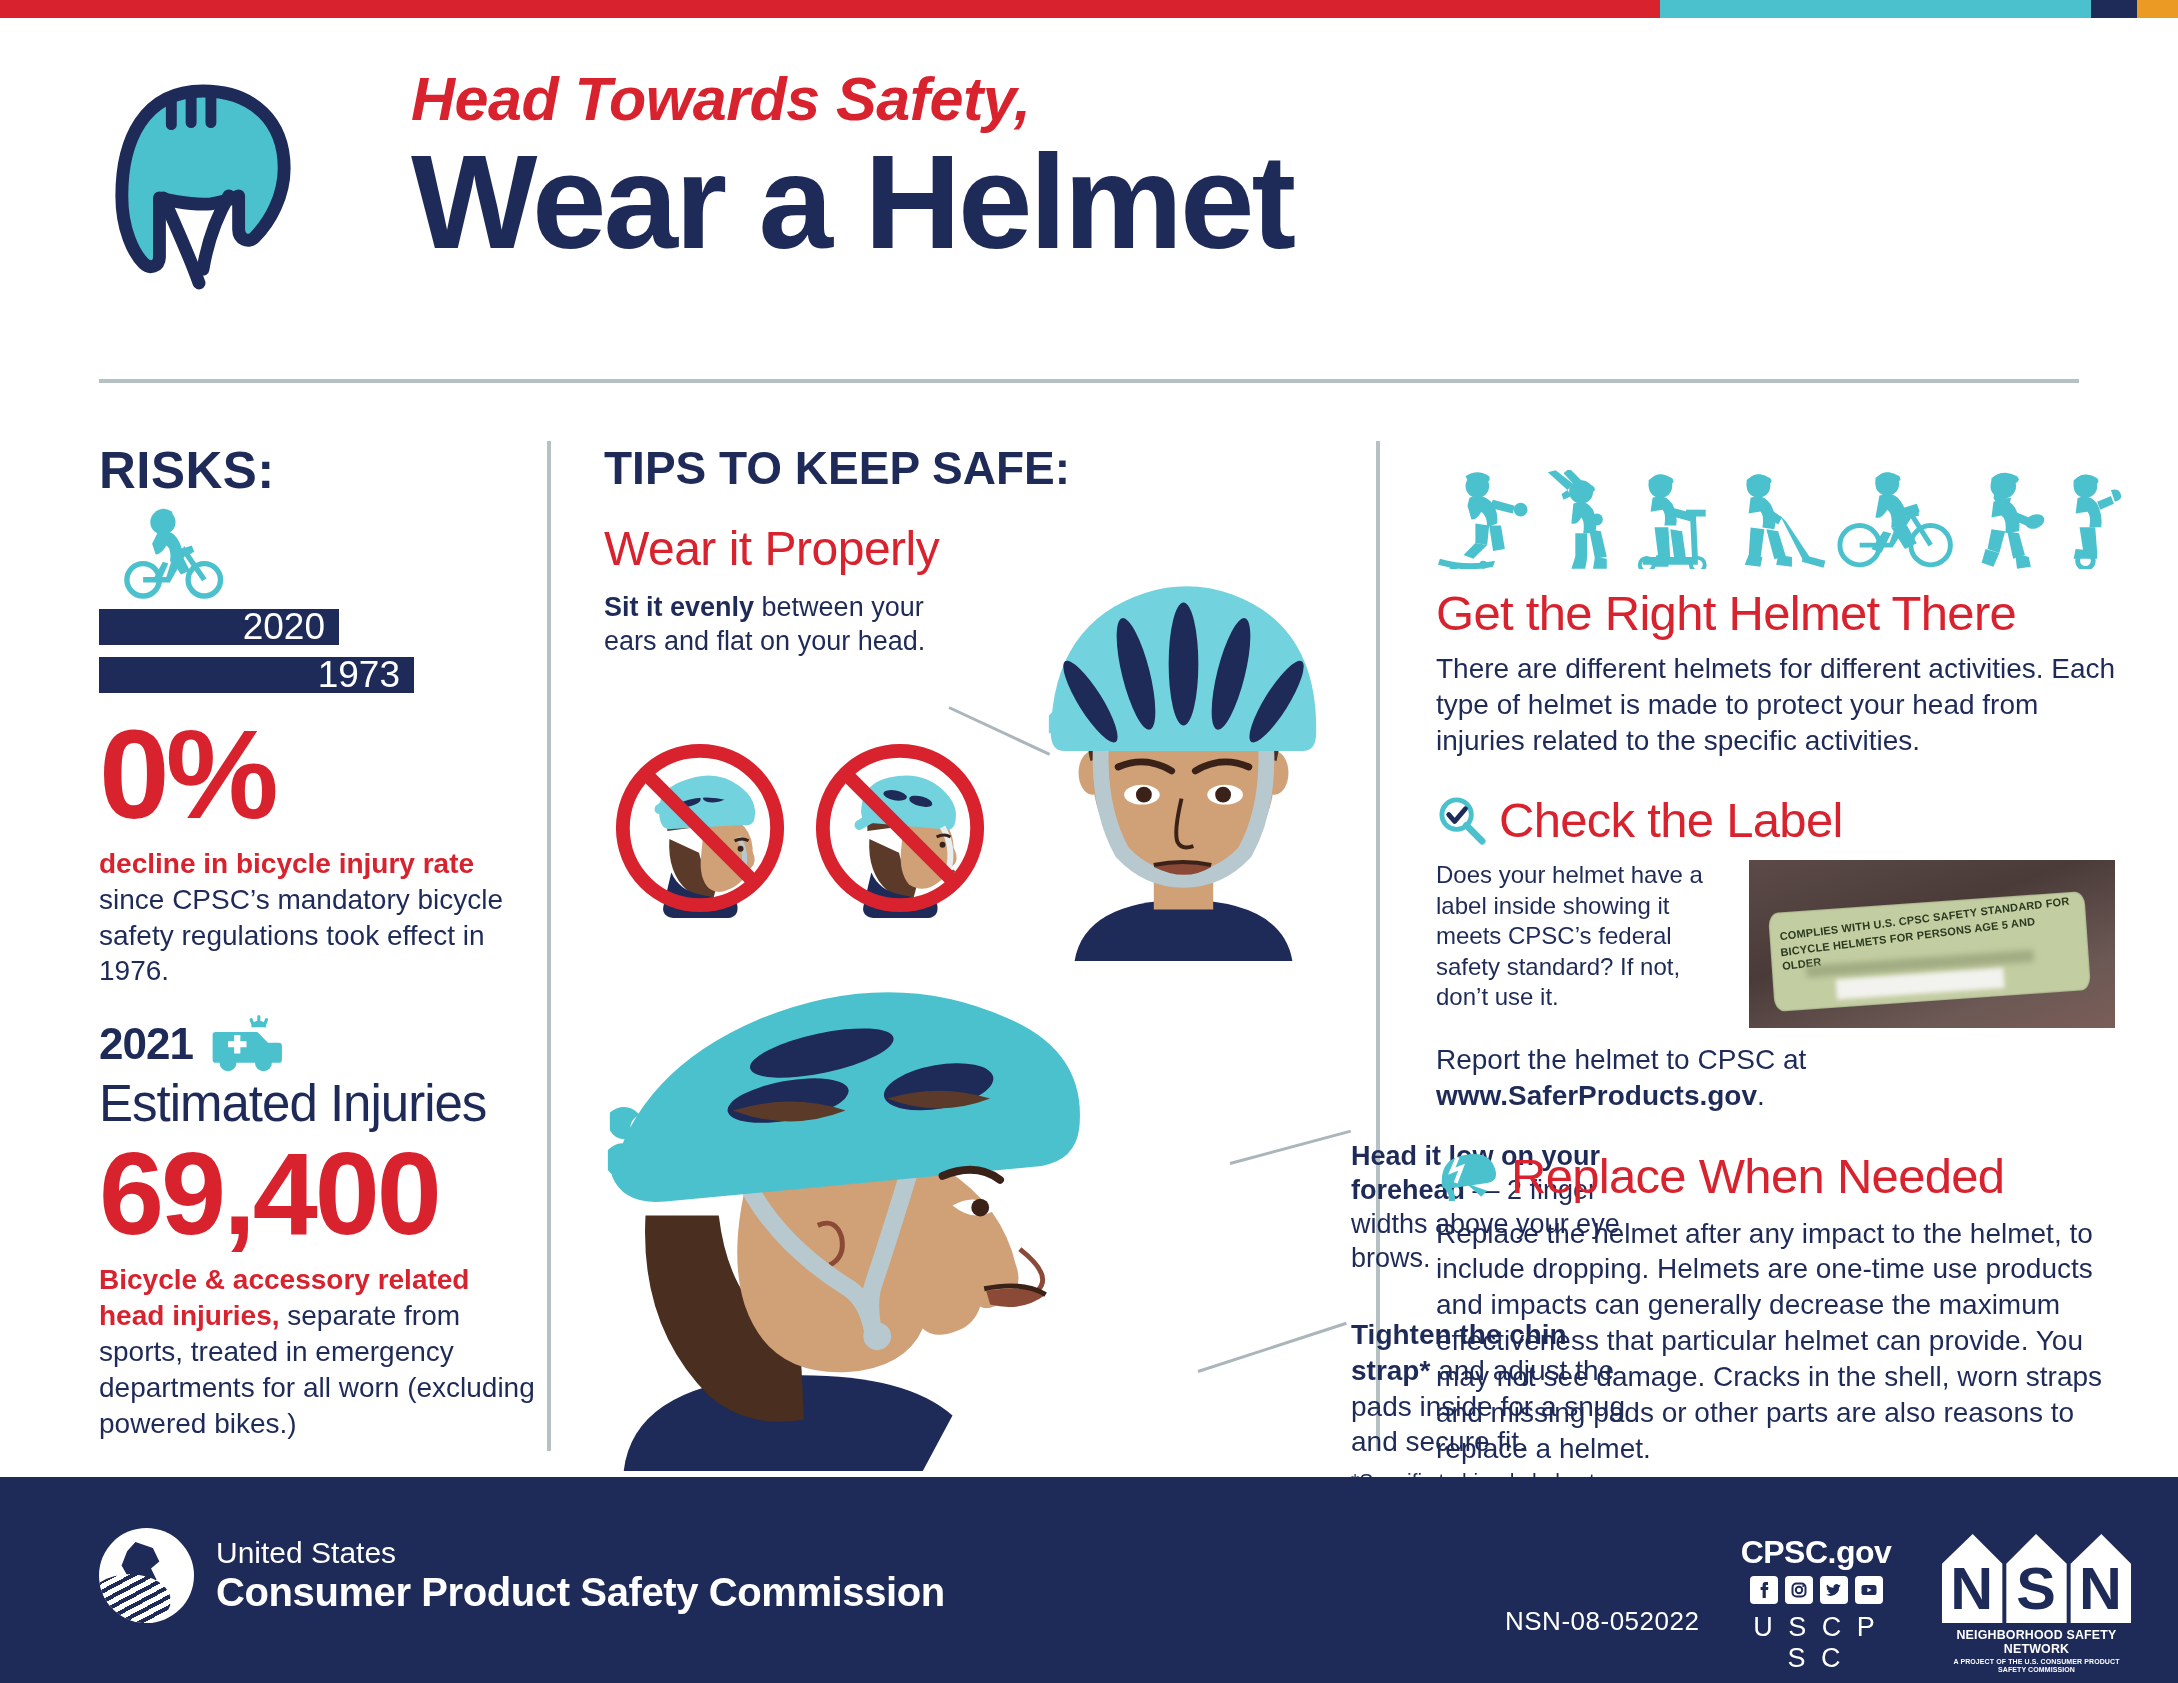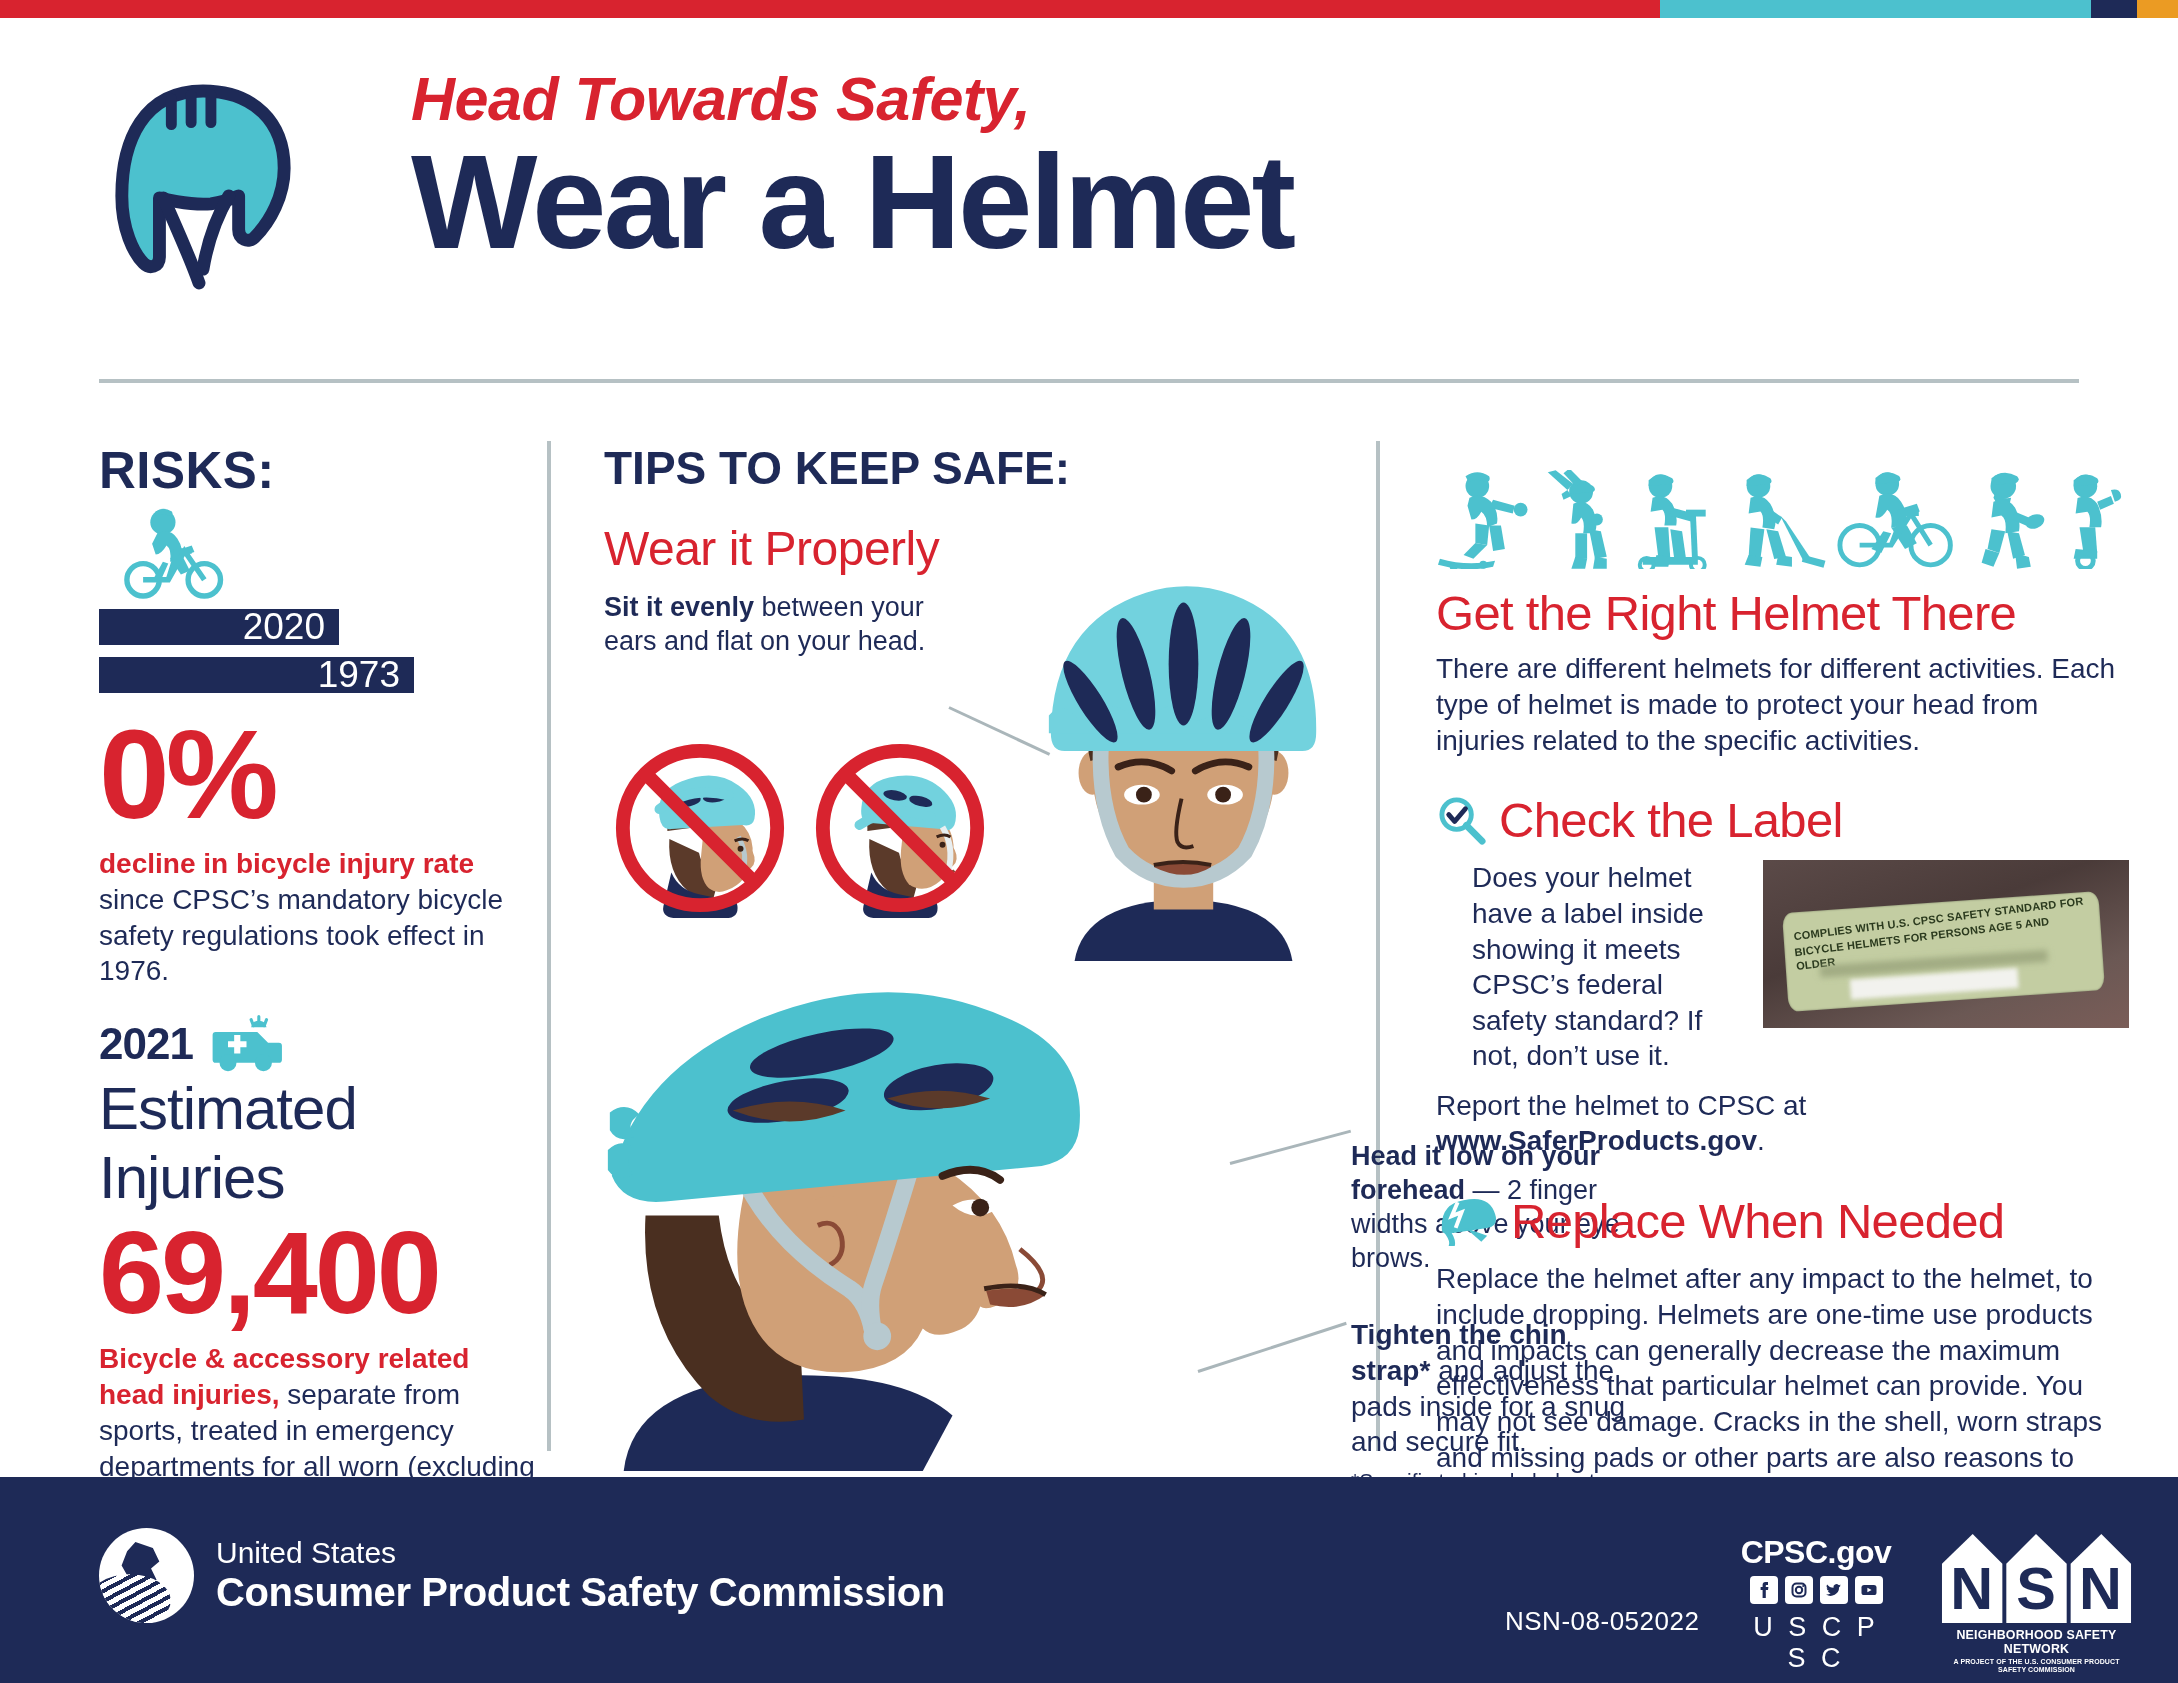--- a/index.html
+++ b/index.html
@@ -58,21 +58,21 @@
     font-weight:700;font-size:127px;color:#d8232f;
     letter-spacing:-4px;line-height:1;margin:18px 0 8px 0;
   }
   .bignum2{
     font-weight:700;font-size:117px;color:#d8232f;
     letter-spacing:-3px;line-height:1;margin:2px 0 10px 0;
   }
   .year-row{display:flex;align-items:center;gap:14px;margin-top:26px;}
   .year-lbl{font-weight:700;font-size:44px;color:#1e2a57;letter-spacing:-1px;}
   .amb-icon{width:79px;height:57px;}
-  .est-inj{font-size:60px;color:#1e2a57;margin:2px 0 0 0;letter-spacing:-1px;}
+  .est-inj{font-size:51px;color:#1e2a57;margin:2px 0 0 0;letter-spacing:-1px;}
 
   
   .col-mid{position:absolute;left:604px;top:441px;width:752px;}
   .tips-title{font-weight:700;font-size:46px;letter-spacing:0px;margin:0 0 26px 0;}
   .wear-prop{font-size:48px;color:#d8232f;margin:0 0 22px 0;letter-spacing:-0.5px;}
   .tip1{position:absolute;left:0;top:149px;width:366px;font-size:27px;line-height:1.26;}
   .nosign-wrap{position:absolute;left:6px;top:297px;display:flex;gap:20px;}
   .frontface{position:absolute;left:411px;top:124px;width:337px;height:396px;}
   .sideface{position:absolute;left:-10px;top:515px;width:614px;height:515px;}
   .callout1{position:absolute;left:747px;top:698px;width:287px;font-size:27px;line-height:1.26;}
@@ -100,21 +100,21 @@
   }
   .label-sticker .lt{
     position:absolute;left:10px;top:10px;width:297px;
     font-family:"Liberation Sans", sans-serif;
     font-weight:700;font-size:11px;line-height:1.25;color:#2b3a1e;
     transform:rotate(-3deg);letter-spacing:0.2px;
   }
   .label-blur1{position:absolute;left:34px;top:55px;width:228px;height:12px;background:rgba(150,160,120,.75);filter:blur(3px);}
   .label-blur2{position:absolute;left:63px;top:71px;width:168px;height:20px;background:#f2f2ee;filter:blur(2px);}
   .check-row{display:flex;gap:26px;align-items:flex-start;}
-  .check-txt{width:287px;font-size:28px;line-height:1.27;margin-left:36px;}
+  .check-txt{width:287px;font-size:24px;line-height:1.27;}
   .report-txt{margin-top:14px;font-size:28px;line-height:1.27;}
 
   
   .footer{position:absolute;left:0;top:1477px;width:2178px;height:206px;background:#1e2a57;}
   .cpsc-logo{position:absolute;left:99px;top:51px;display:flex;align-items:center;gap:22px;}
   .seal{width:95px;height:95px;border-radius:50%;background:#fff;position:relative;overflow:hidden;flex:none;}
   .seal .eagle{position:absolute;left:18px;top:14px;width:46px;height:51px;background:#1e2a57;
      clip-path:polygon(40% 0,78% 12%,92% 38%,74% 52%,86% 74%,56% 100%,30% 78%,10% 46%,22% 18%);}
   .seal .stripes{position:absolute;left:-4px;top:44px;width:79px;height:55px;background:
      repeating-linear-gradient(-28deg,#1e2a57 0 4px,#ffffff 4px 9px);

